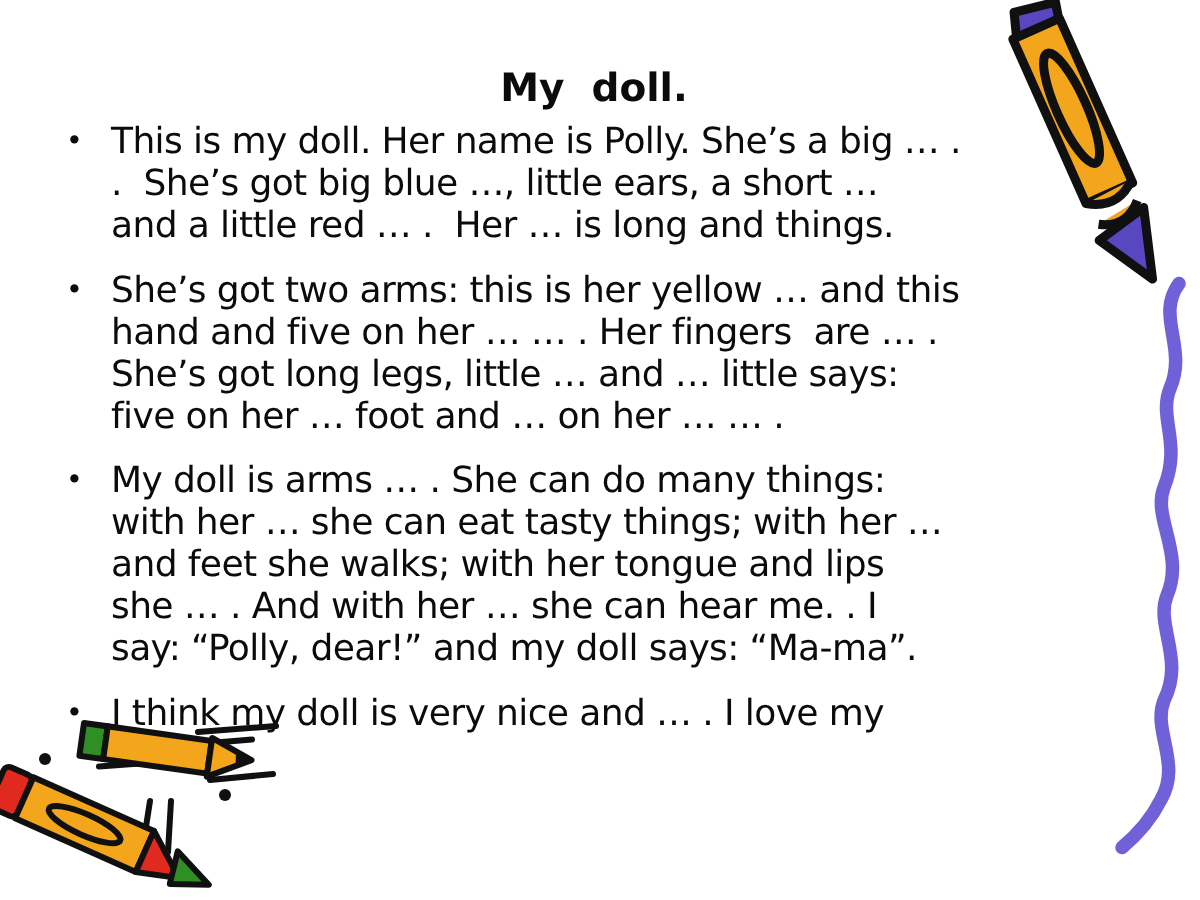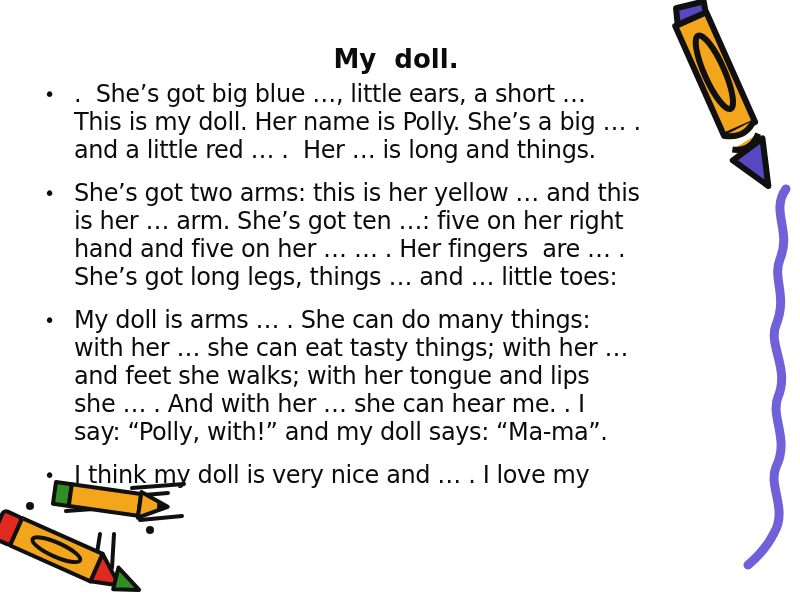--- a/index.html
+++ b/index.html
@@ -59,44 +59,44 @@
 
 <div class="slide">
 
   <div class="slide-title">My  doll.</div>
 
   <div class="content">
 
     <div class="bullet">
       <span class="dot">•</span>
       <div class="lines">
+        <div class="line">This is my doll. Her name is Polly. She’s a big … .</div>
         <div class="line">.  She’s got big blue …, little ears, a short …</div>
-        <div class="line">This is my doll. Her name is Polly. She’s a big … .</div>
         <div class="line">and a little red … .  Her … is long and things.</div>
       </div>
     </div>
 
     <div class="bullet">
       <span class="dot">•</span>
       <div class="lines">
         <div class="line">She’s got two arms: this is her yellow … and this</div>
-        <div class="line">is her … arm. She’s got ten …: five on her right</div>
         <div class="line">hand and five on her … … . Her fingers  are … .</div>
-        <div class="line">She’s got long legs, things … and … little toes:</div>
+        <div class="line">She’s got long legs, little … and … little says:</div>
+        <div class="line">five on her … foot and … on her … … .</div>
       </div>
     </div>
 
     <div class="bullet">
       <span class="dot">•</span>
       <div class="lines">
         <div class="line">My doll is arms … . She can do many things:</div>
         <div class="line">with her … she can eat tasty things; with her …</div>
         <div class="line">and feet she walks; with her tongue and lips</div>
         <div class="line">she … . And with her … she can hear me. . I</div>
-        <div class="line">say: “Polly, with!” and my doll says: “Ma-ma”.</div>
+        <div class="line">say: “Polly, dear!” and my doll says: “Ma-ma”.</div>
       </div>
     </div>
 
     <div class="bullet">
       <span class="dot">•</span>
       <div class="lines">
         <div class="line">I think my doll is very nice and … . I love my</div>
         <div class="line">with.</div>
       </div>
     </div>

